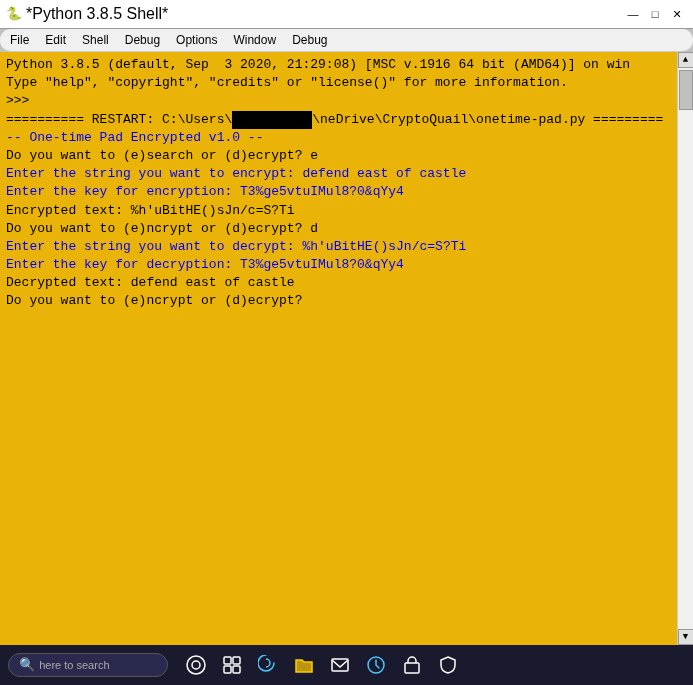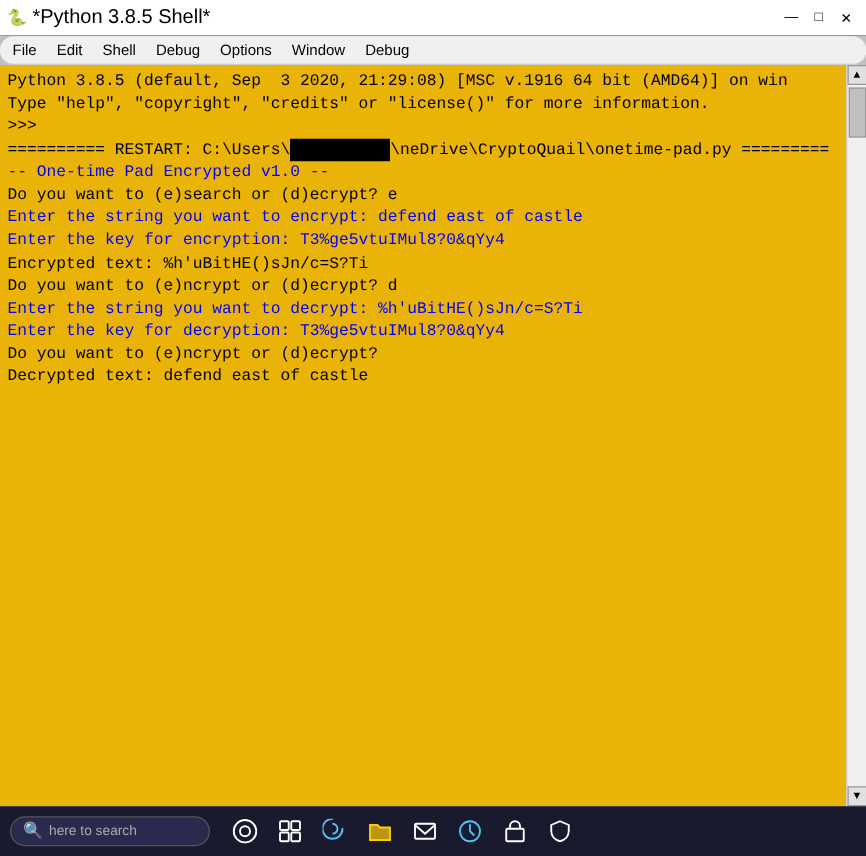--- a/index.html
+++ b/index.html
@@ -209,22 +209,22 @@
     <span class="shell-line">&gt;&gt;&gt; </span>
     <span class="shell-line restart">========== RESTART: C:\Users\<span class="redacted">You</span>\neDrive\CryptoQuail\onetime-pad.py =========</span>
     <span class="shell-line blue">-- One-time Pad Encrypted v1.0 --</span>
     <span class="shell-line">Do you want to (e)search or (d)ecrypt? e</span>
     <span class="shell-line blue">Enter the string you want to encrypt: defend east of castle</span>
     <span class="shell-line blue">Enter the key for encryption: T3%ge5vtuIMul8?0&amp;qYy4</span>
     <span class="shell-line">Encrypted text: %h'uBitHE()sJn/c=S?Ti</span>
     <span class="shell-line">Do you want to (e)ncrypt or (d)ecrypt? d</span>
     <span class="shell-line blue">Enter the string you want to decrypt: <span class="blue-span">%h'uBitHE()sJn/c=S?Ti</span></span>
     <span class="shell-line blue">Enter the key for decryption: T3%ge5vtuIMul8?0&amp;qYy4</span>
+    <span class="shell-line">Decrypted text: defend east of castle</span>
     <span class="shell-line">Do you want to (e)ncrypt or (d)ecrypt?</span>
-    <span class="shell-line">Decrypted text: defend east of castle</span>
   </div>
   <div class="scrollbar-track">
     <div class="scrollbar-arrow">▲</div>
     <div class="scrollbar-thumb"></div>
     <div style="flex:1"></div>
     <div class="scrollbar-arrow">▼</div>
   </div>
 </div>
 
 <div class="taskbar">

